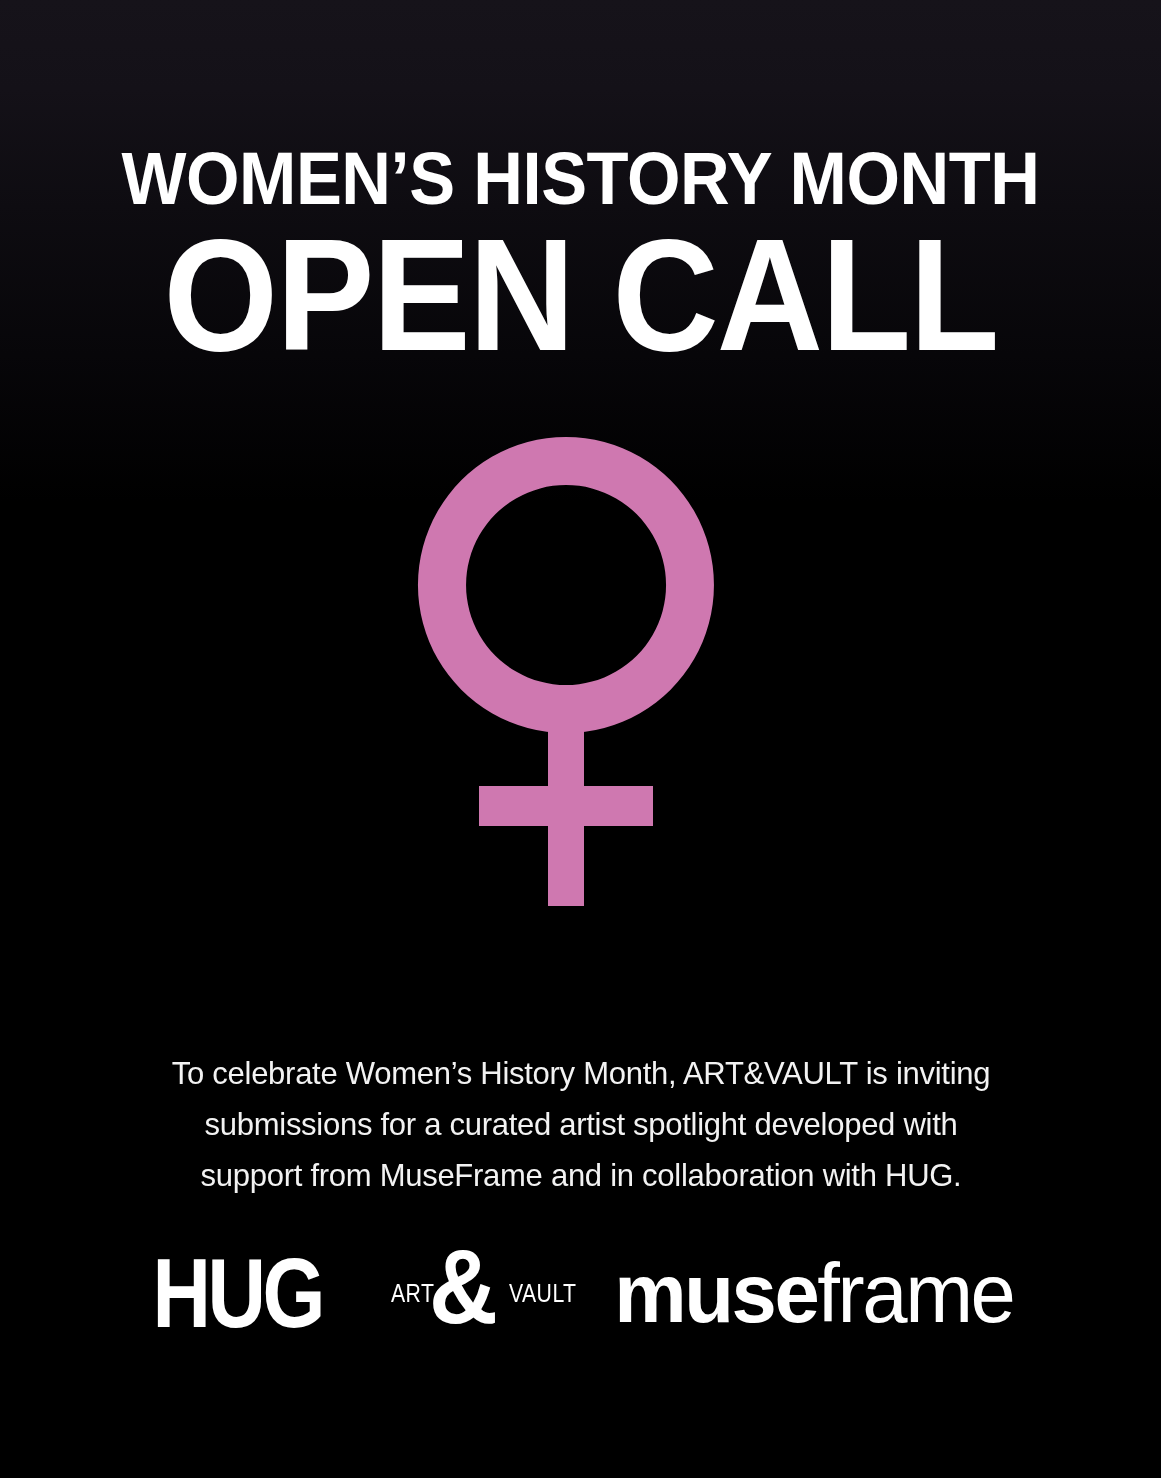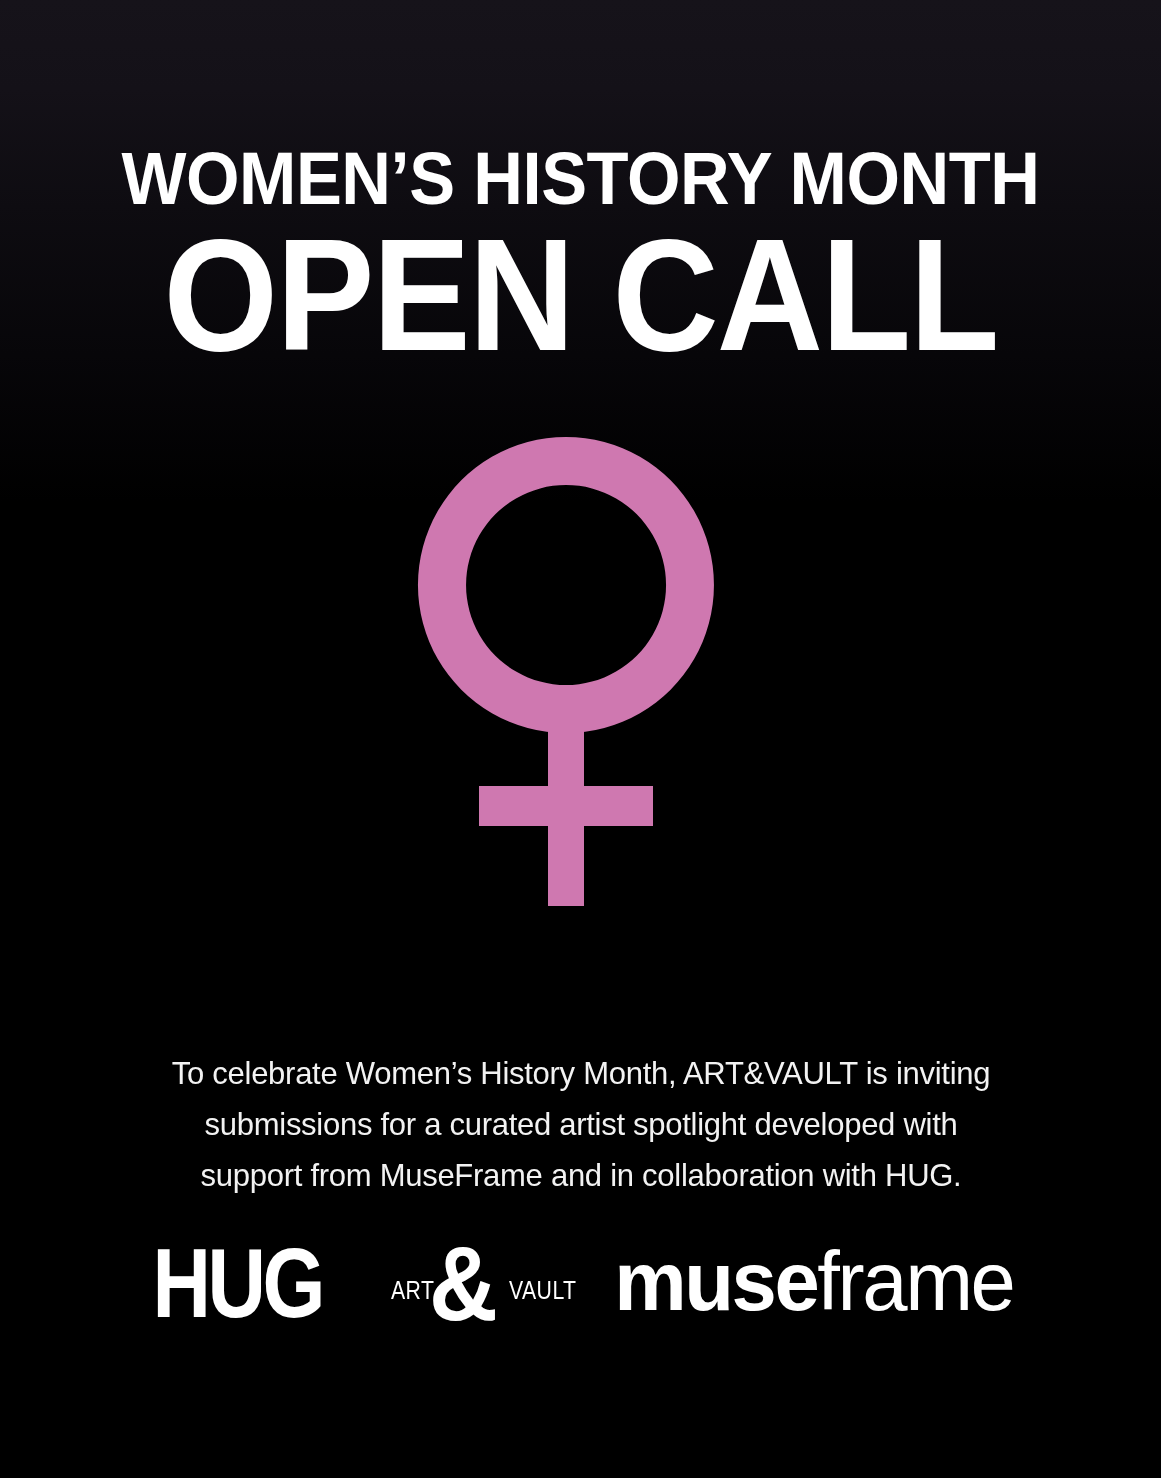--- a/index.html
+++ b/index.html
@@ -99,20 +99,21 @@
   }
 
   
   .logo-row {
     position: absolute;
     top: 1238px;
     left: 0;
     width: 1161px;
     height: 110px;
     display: flex;
+    align-items: center;
     justify-content: center;
     gap: 0px;
   }
 
   
   .logo-hug {
     color: #ffffff;
     font-family: "Liberation Sans", sans-serif;
     font-weight: 700;
     font-size: 92px;

